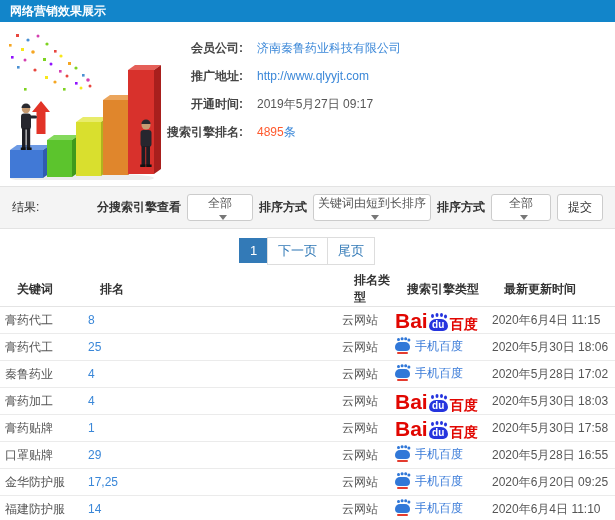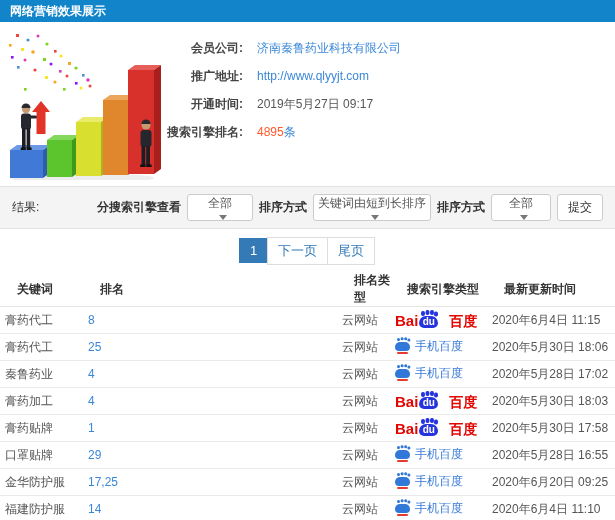--- a/index.html
+++ b/index.html
@@ -49,22 +49,22 @@
   table.results { width:615px; border-collapse:collapse; table-layout:fixed; }
   .results th { height:28px; text-align:left; font-weight:bold; color:#333;
     padding-left:17px; font-size:12px; border-bottom:1px solid #e4e4e4; }
   .results td { height:27px; padding-left:5px; border-bottom:1px solid #ebebeb;
     color:#555; font-size:12px; white-space:nowrap; overflow:hidden; }
   .results td.rk { color:#3a87d8; }
   tr.partial td { vertical-align:top; padding-top:1px; }
 
   
   .baidu-logo { display:inline-flex; align-items:flex-end; line-height:1; }
-  .baidu-logo .bai { color:#e10601; font-weight:bold; font-size:15px; letter-spacing:0; }
-  .baidu-logo .cn  { color:#e10601; font-weight:bold; font-size:14px; margin-left:10px; }
+  .baidu-logo .bai { color:#e10601; font-weight:bold; font-size:21px; letter-spacing:0; }
+  .baidu-logo .cn  { color:#e10601; font-weight:bold; font-size:14px; margin-left:1px; }
   .paw { display:inline-block; position:relative; width:19px; height:17px; margin:0 1px; }
   .paw .toes { position:absolute; top:0; left:2px; width:3.5px; height:4.5px;
     border-radius:50%; background:#2534de;
     box-shadow:4.5px -1px 0 #2534de, 9px -1px 0 #2534de, 13px 0.5px 0 #2534de; }
   .paw .pad { position:absolute; bottom:0; left:0; width:19px; height:12px;
     background:#2534de; border-radius:7px 7px 5px 5px; color:#fff; font-size:10px;
     line-height:12px; text-align:center; font-weight:bold; }
 
   .mobile-baidu { display:inline-flex; align-items:center; line-height:1; }
   .mpaw { display:inline-block; position:relative; width:15px; height:16px; }

